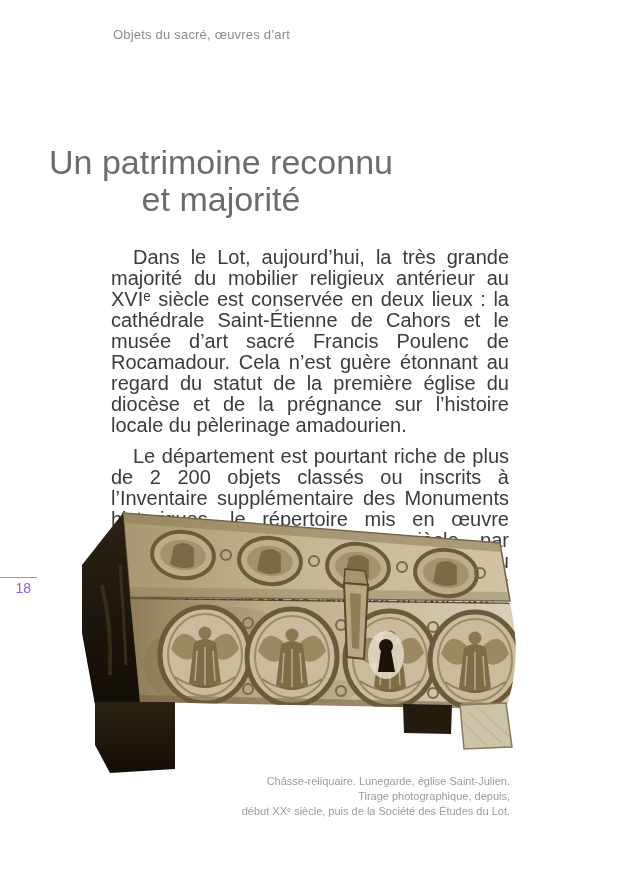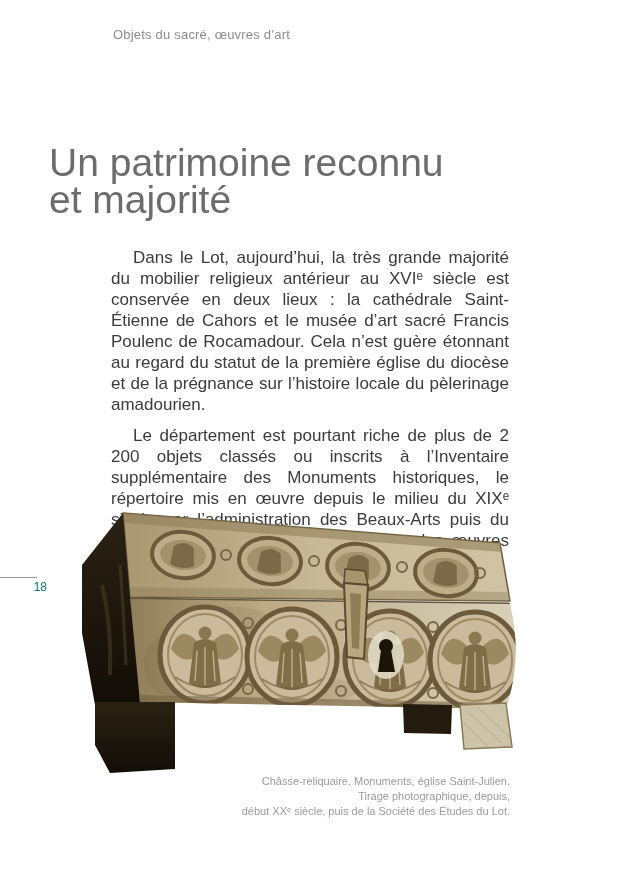--- a/index.html
+++ b/index.html
@@ -6,41 +6,41 @@
   .page{
     position:relative;width:581px;height:875px;background:#ffffff;
     font-family:"Liberation Sans","DejaVu Sans",sans-serif;overflow:hidden;
   }
   .running-header{
     position:absolute;left:113px;top:27px;
     font-size:13px;color:#8c8c8c;letter-spacing:.2px;
   }
   .page-title{
     position:absolute;left:49px;top:144px;
-    font-size:39px;line-height:37px;color:#6c6c6c;font-weight:400;
+    font-size:34px;line-height:37px;color:#6c6c6c;font-weight:400;text-align:center;
   }
   .body-text{
     position:absolute;left:111px;top:247px;width:398px;
-    font-size:17px;line-height:21px;color:#3b3b3b;
+    font-size:20px;line-height:21px;color:#3b3b3b;
     text-align:justify;
   }
   .body-text p{margin:0 0 10px 0;text-indent:22px;}
   .figure{
     position:absolute;left:82px;top:505px;width:440px;height:268px;
   }
   .caption{
     position:absolute;left:200px;top:774px;width:310px;
     text-align:right;font-size:11px;line-height:15px;color:#9b9b9b;
   }
   .page-num-rule{
     position:absolute;left:0;top:577px;width:37px;height:1px;background:#9a9a9a;
   }
   .page-num{
     position:absolute;left:0;top:580px;width:31px;text-align:right;
-    font-size:12px;color:#0f766e;margin-left:16px;
+    font-size:14px;color:#8b5cf6;
   }
 </style>
 </head>
 <body>
 
 <div class="page">
 
   <div class="running-header">Objets du sacré, œuvres d’art</div>
 
   <div class="page-title">
@@ -161,21 +161,21 @@
       <g>
         <path d="M13,197 L93,197 L93,264 L28,268 L13,240 Z" fill="url(#darkG)"></path>
         <path d="M321,199 L370,200 L369,229 L322,228 Z" fill="#241b0f"></path>
         <path d="M378,200 L424,198 L430,242 L382,244 Z" fill="#cdc3a8" stroke="#8a7a58" stroke-width="1.5"></path>
         <path d="M385,206 L420,238 M395,202 L428,232 M382,218 L406,242" stroke="#a5987a" stroke-width="1" opacity="0.6"></path>
       </g>
     </svg>
   </div>
 
   <div class="caption">
-    <div>Châsse-reliquaire. Monuments, église Saint-Julien.</div>
+    <div>Châsse-reliquaire. Lunegarde, église Saint-Julien.</div>
     <div>Tirage photographique, depuis,</div>
     <div>début XXᵉ siècle, puis de la Société des Études du Lot.</div>
   </div>
 
   <div class="page-num-rule"></div>
   <div class="page-num">18</div>
 
 </div>
 
 </body></html>

